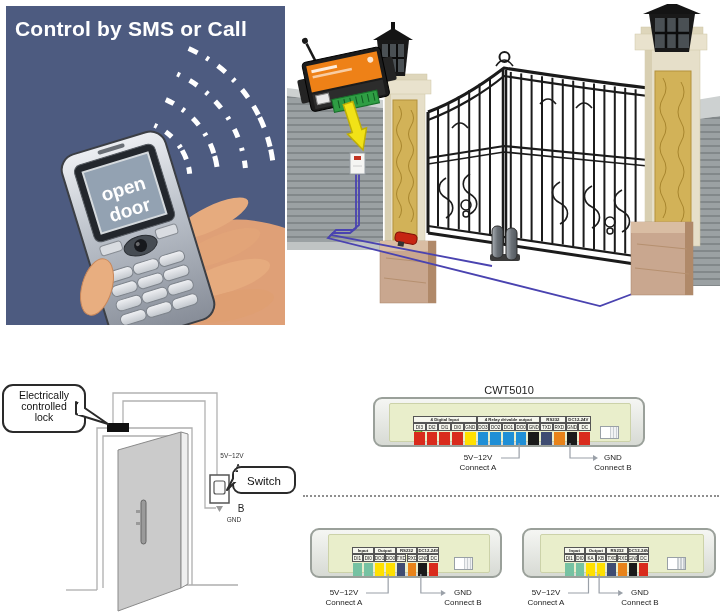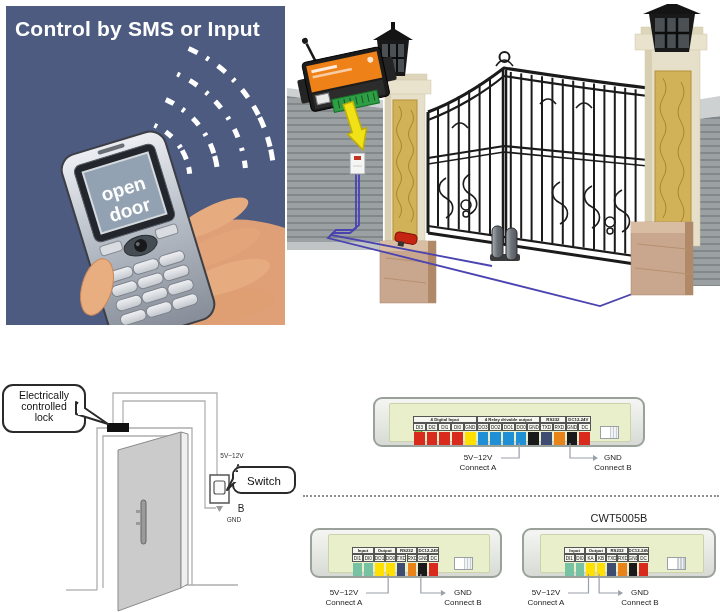--- a/index.html
+++ b/index.html
@@ -109,21 +109,21 @@
           <rect x="-41" y="55" width="26" height="11" rx="5" fill="url(#keyG)"></rect>
             <rect x="-14" y="55" width="26" height="11" rx="5" fill="url(#keyG)"></rect>
             <rect x="13" y="55" width="26" height="11" rx="5" fill="url(#keyG)"></rect>
           <rect x="-41" y="70" width="26" height="11" rx="5" fill="url(#keyG)"></rect>
             <rect x="-14" y="70" width="26" height="11" rx="5" fill="url(#keyG)"></rect>
             <rect x="13" y="70" width="26" height="11" rx="5" fill="url(#keyG)"></rect>
         </g>
       </g>
       <ellipse cx="97" cy="287" rx="15" ry="29" fill="#e8ae80" stroke="#c8875a" transform="rotate(16 97 287)"></ellipse>
     </svg>
-    <div class="promo-title">Control by SMS or Input</div>
+    <div class="promo-title">Control by SMS or Call</div>
   </div>
 
   <svg class="photo" width="433" height="318" viewBox="287 4 433 318">
     <defs>
       <pattern id="wallstr" width="8" height="7" patternUnits="userSpaceOnUse">
         <rect width="8" height="7" fill="#9ba1a3"></rect>
           <rect y="5" width="8" height="2" fill="#82888a"></rect>
       </pattern>
       <linearGradient id="motG" x1="0" y1="0" x2="1" y2="0">
         <stop offset="0" stop-color="#aab0b6"></stop>
@@ -345,20 +345,21 @@
 
     <g>
       <rect x="233" y="467" width="62" height="26" rx="8" fill="#fff" stroke="#2a2a2a" stroke-width="2"></rect>
       <polygon points="237,471 227,490 237,480" fill="#fff" stroke="#2a2a2a" stroke-width="2" stroke-linejoin="round"></polygon>
       <rect x="234" y="472" width="5" height="10" fill="#fff"></rect>
       <text x="264" y="485" text-anchor="middle" font-size="11.5" fill="#111">Switch</text>
     </g>
   </svg>
 
   <div class="device-block" id="dev5010">
+    <div class="device-title">CWT5010</div>
     <div class="device-body">
       <div class="device-panel" style="background: rgb(233, 238, 203);"></div>
       <div class="led"></div>
       <div class="switch">
           <div class="switch-grip"></div>
         </div>
     <div class="group-cell" style="left: 38px; top: 17px; width: 63.6px;">4 Digital Input</div>
         <div class="group-cell" style="left: 101.6px; top: 17px; width: 63.6px;">4 Relay drivable output</div>
         <div class="group-cell" style="left: 165.2px; top: 17px; width: 25.44px;">RS232</div>
         <div class="group-cell" style="left: 190.64px; top: 17px; width: 25.44px;">DC12-24V</div>
@@ -444,21 +445,20 @@
         <div>Connect B</div>
     </div>
   <svg class="ann-svg" width="210" height="104">
         <polyline points="58,85 80.15,85 80.15,66" fill="none" stroke="#9aa0a8" stroke-width="1.2"></polyline>
         <polyline points="112.85000000000001,66 112.85000000000001,85 132.85000000000002,85" fill="none" stroke="#9aa0a8" stroke-width="1.2"></polyline>
         <polygon points="132.85000000000002,82 132.85000000000002,88 137.85000000000002,85" fill="#9aa0a8"></polygon>
       </svg>
     </div>
 
   <div class="device-block" id="dev5005b">
-    <div class="device-title">CWT5005B</div>
     <div class="device-body">
       <div class="device-panel" style="background: rgb(233, 238, 203);"></div>
       <div class="switch">
           <div class="switch-grip"></div>
         </div>
     <div class="group-cell" style="left: 40px; top: 17px; width: 21.2px;">Input</div>
         <div class="group-cell" style="left: 61.2px; top: 17px; width: 21.2px;">Output</div>
         <div class="group-cell" style="left: 82.4px; top: 17px; width: 21.2px;">RS232</div>
         <div class="group-cell" style="left: 103.6px; top: 17px; width: 21.2px;">DC12-24V</div>
         <div class="name-cell" style="left: 40px; top: 24px; width: 10.6px;">DI1</div>

